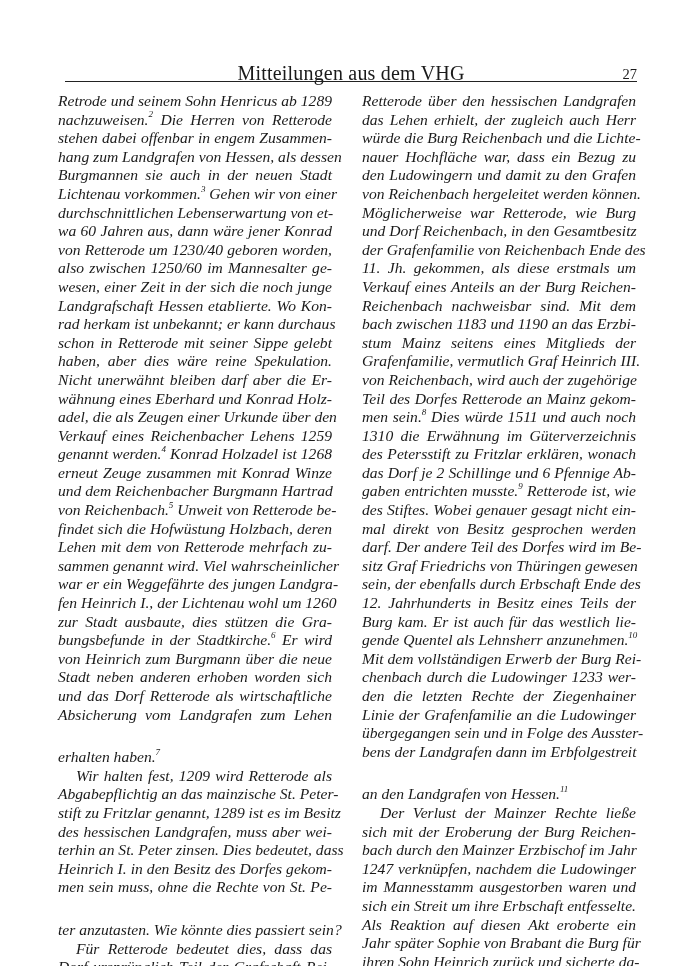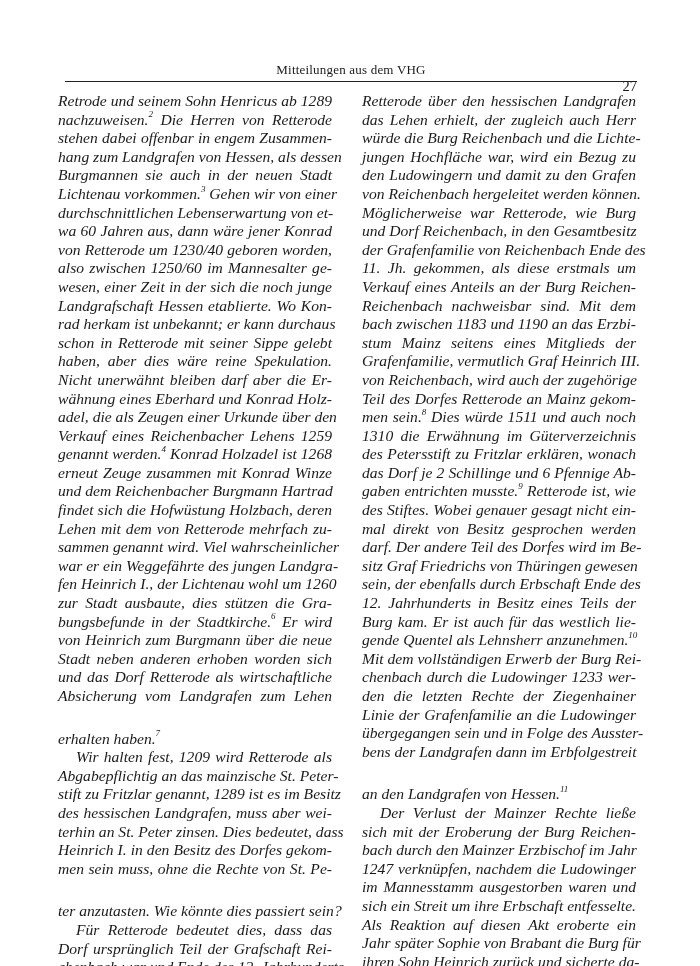--- a/index.html
+++ b/index.html
@@ -1,22 +1,22 @@
 <!DOCTYPE html>
 <html><head>
 <meta charset="utf-8">
 <style>
   html, body { margin: 0; padding: 0; background: #ffffff; }
   body { width: 700px; height: 966px; position: relative; overflow: hidden;
          font-family: "Liberation Serif", "DejaVu Serif", serif; color: #1a1a1a; }
   .header { position: absolute; left: 65px; top: 62px; width: 572px; height: 19px;
             border-bottom: 1.5px solid #222; }
   .header .title { position: absolute; left: 0; right: 0; text-align: center; top: 0;
-                   font-size: 13px; letter-spacing: 0.2px; }
-  .header .pageno { position: absolute; right: 0; top: 16px; font-size: 14.5px; }
+                   font-size: 20px; letter-spacing: 0.2px; }
+  .header .pageno { position: absolute; right: 0; top: 4px; font-size: 14.5px; }
   .col { position: absolute; top: 92px; width: 274px; }
   .col.left { left: 58px; font-style: italic; }
   .col.right { left: 362px; font-style: italic; }
   .line { height: 18.6px; line-height: 18.6px; font-size: 15.6px; white-space: nowrap;
           text-align: justify; text-align-last: justify; overflow: visible; }
   .line.end { text-align-last: left; margin-top: 24px; }
   .line.indent { padding-left: 18px; }
   sup { font-size: 9px; line-height: 0; position: relative; top: -1px; vertical-align: super; }
 </style>
 </head>
@@ -43,20 +43,21 @@
     <div class="line"><span>rad herkam ist unbekannt; er kann durchaus</span></div>
     <div class="line"><span>schon in Retterode mit seiner Sippe gelebt</span></div>
     <div class="line"><span>haben, aber dies wäre reine Spekulation.</span></div>
     <div class="line"><span>Nicht unerwähnt bleiben darf aber die Er-</span></div>
     <div class="line"><span>wähnung eines Eberhard und Konrad Holz-</span></div>
     <div class="line"><span>adel, die als Zeugen einer Urkunde über den</span></div>
     <div class="line"><span>Verkauf eines Reichenbacher Lehens 1259</span></div>
     <div class="line"><span>genannt werden.</span><sup>4</sup><span> Konrad Holzadel ist 1268</span></div>
     <div class="line"><span>erneut Zeuge zusammen mit Konrad Winze</span></div>
     <div class="line"><span>und dem Reichenbacher Burgmann Hartrad</span></div>
+    <div class="line"><span>von Reichenbach.</span><sup>5</sup><span> Unweit von Retterode be-</span></div>
     <div class="line"><span>findet sich die Hofwüstung Holzbach, deren</span></div>
     <div class="line"><span>Lehen mit dem von Retterode mehrfach zu-</span></div>
     <div class="line"><span>sammen genannt wird. Viel wahrscheinlicher</span></div>
     <div class="line"><span>war er ein Weggefährte des jungen Landgra-</span></div>
     <div class="line"><span>fen Heinrich I., der Lichtenau wohl um 1260</span></div>
     <div class="line"><span>zur Stadt ausbaute, dies stützen die Gra-</span></div>
     <div class="line"><span>bungsbefunde in der Stadtkirche.</span><sup>6</sup><span> Er wird</span></div>
     <div class="line"><span>von Heinrich zum Burgmann über die neue</span></div>
     <div class="line"><span>Stadt neben anderen erhoben worden sich</span></div>
     <div class="line"><span>und das Dorf Retterode als wirtschaftliche</span></div>
@@ -72,21 +73,21 @@
     <div class="line end"><span>ter anzutasten. Wie könnte dies passiert sein?</span></div>
     <div class="line indent"><span>Für Retterode bedeutet dies, dass das</span></div>
     <div class="line"><span>Dorf ursprünglich Teil der Grafschaft Rei-</span></div>
     <div class="line"><span>chenbach war und Ende des 12. Jahrhunderts</span></div>
     <div class="line"><span>an einen neuen Besitzer kam. Da Konrad von</span></div>
   </div>
 <div class="col right" id="col-right">
     <div class="line"><span>Retterode über den hessischen Landgrafen</span></div>
     <div class="line"><span>das Lehen erhielt, der zugleich auch Herr</span></div>
     <div class="line"><span>würde die Burg Reichenbach und die Lichte-</span></div>
-    <div class="line"><span>jungen Hochfläche war, wird ein Bezug zu</span></div>
+    <div class="line"><span>nauer Hochfläche war, dass ein Bezug zu</span></div>
     <div class="line"><span>den Ludowingern und damit zu den Grafen</span></div>
     <div class="line"><span>von Reichenbach hergeleitet werden können.</span></div>
     <div class="line"><span>Möglicherweise war Retterode, wie Burg</span></div>
     <div class="line"><span>und Dorf Reichenbach, in den Gesamtbesitz</span></div>
     <div class="line"><span>der Grafenfamilie von Reichenbach Ende des</span></div>
     <div class="line"><span>11. Jh. gekommen, als diese erstmals um</span></div>
     <div class="line"><span>Verkauf eines Anteils an der Burg Reichen-</span></div>
     <div class="line"><span>Reichenbach nachweisbar sind. Mit dem</span></div>
     <div class="line"><span>bach zwischen 1183 und 1190 an das Erzbi-</span></div>
     <div class="line"><span>stum Mainz seitens eines Mitglieds der</span></div>

